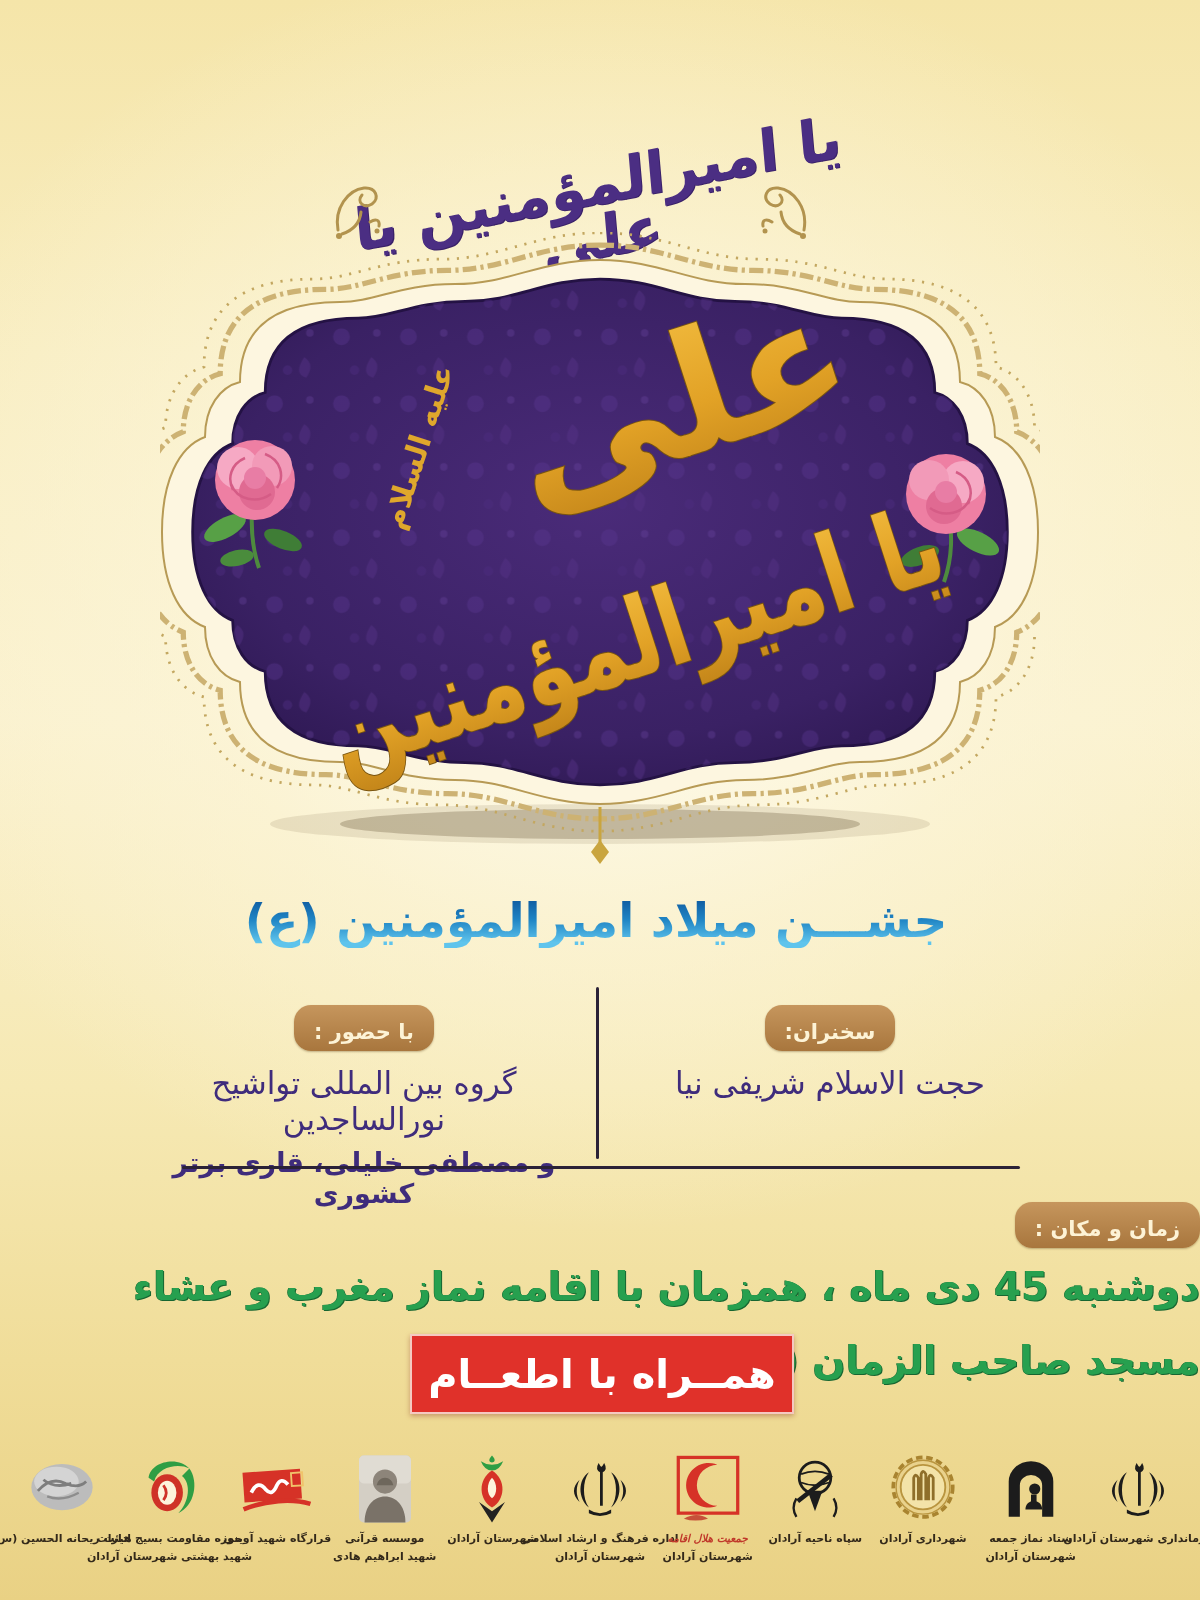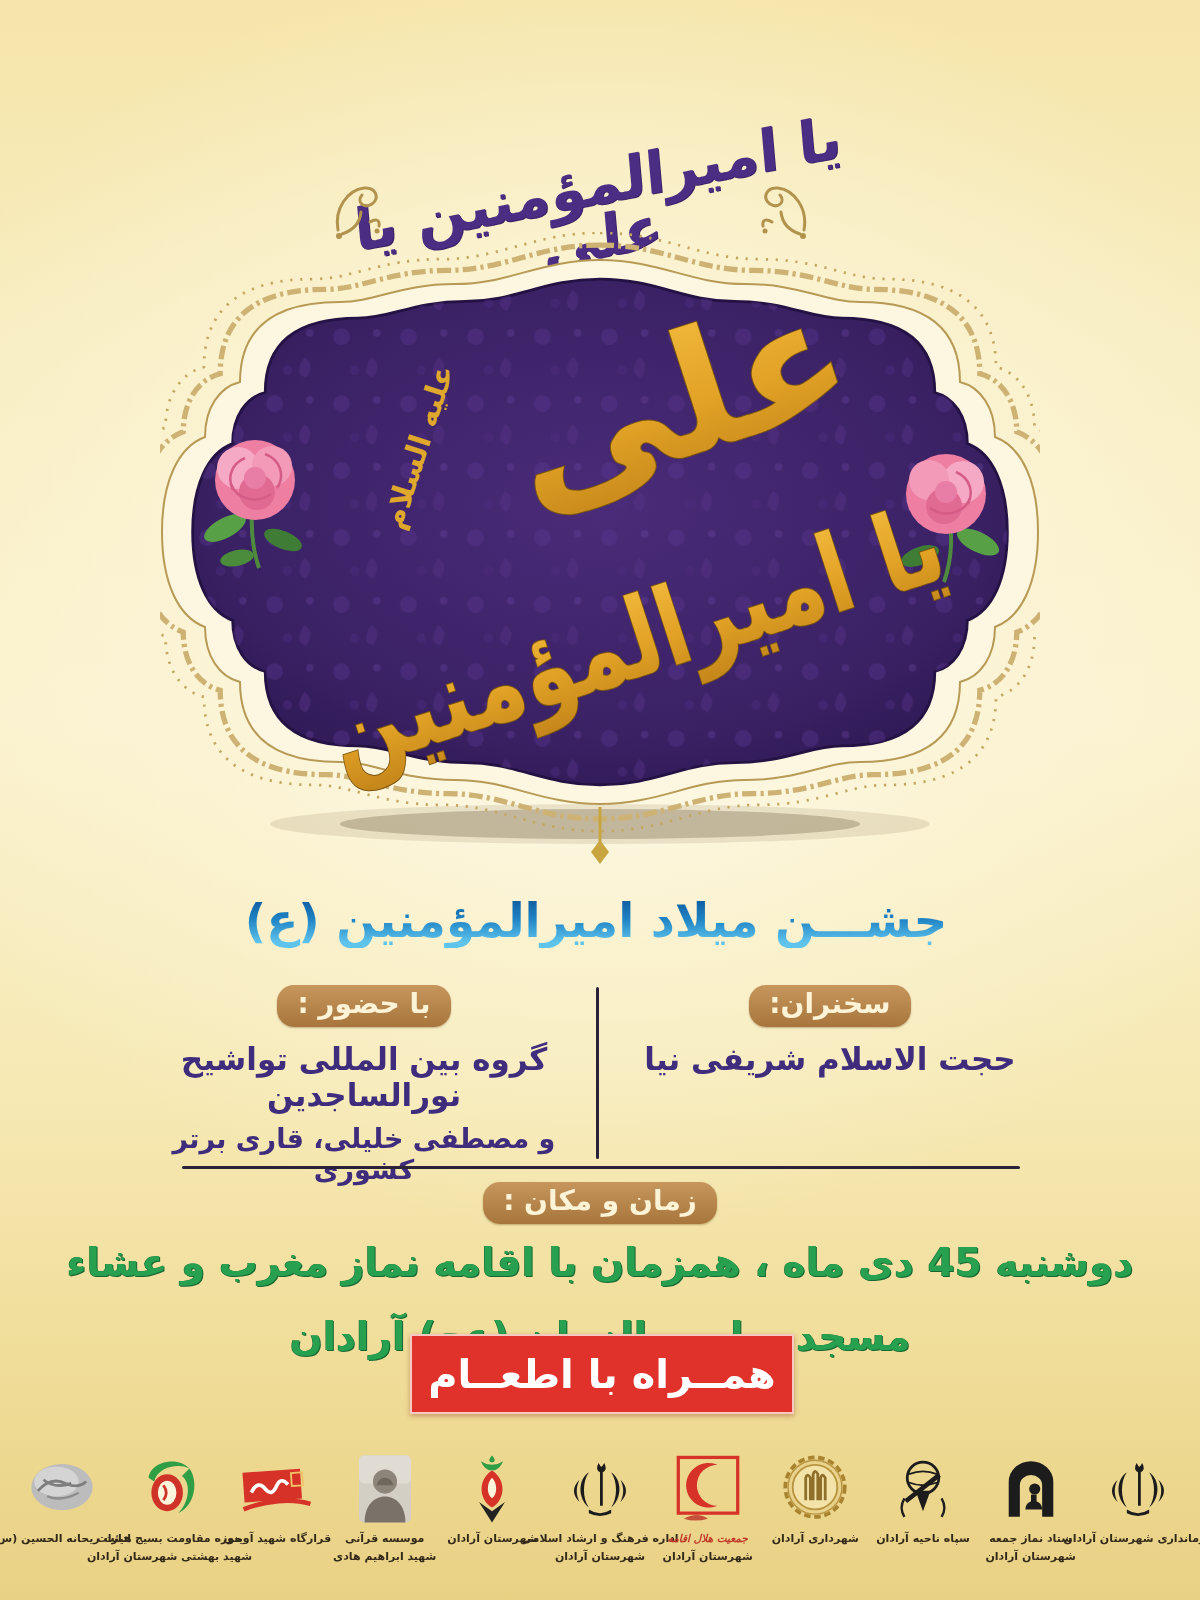--- a/index.html
+++ b/index.html
@@ -32,29 +32,29 @@
     -webkit-background-clip:text;background-clip:text;color:transparent;
     text-shadow:none;
   }
   
   .cols{position:absolute;top:983px;left:140px;width:920px;height:182px;}
   .col{position:absolute;top:0;height:100%;text-align:center;}
   .col.right{right:6px;width:448px;}
   .col.left{left:0;width:448px;}
   .vdivider{position:absolute;left:456px;top:4px;width:3px;height:172px;background:#2b2237;border-radius:2px;}
   .badge{
-    display:inline-block;margin-top:2px;padding:2px 20px 7px;border-radius:17px;
+    display:inline-block;margin-top:22px;padding:15px 20px 7px;border-radius:17px;
     background:linear-gradient(180deg,#c6965d,#a8763d);color:#fdf3d6;
-    font-size:28px;font-weight:bold;box-shadow:0 1px 2px rgba(90,60,20,.35);
-  }
-  .purple1{margin-top:14px;font-size:31px;font-weight:bold;color:#3f2c7c;}
+    font-size:21px;font-weight:bold;box-shadow:0 1px 2px rgba(90,60,20,.35);
+  }
+  .purple1{margin-top:14px;font-size:31px;font-weight:normal;color:#3f2c7c;}
   .purple2{margin-top:10px;font-size:27px;font-weight:bold;color:#3f2c7c;}
   .hrule{position:absolute;top:1166px;left:182px;width:838px;height:3px;background:#2b2237;border-radius:2px;}
   
-  .timeplace{position:absolute;top:1180px;left:0;width:1200px;text-align:center;}
+  .timeplace{position:absolute;top:1180px;left:0;width:1200px;text-align:right;}
   .green{
     font-size:39px;font-weight:bold;color:#27a04f;
     text-shadow:1px 1px 0 #176631, -0.5px -0.5px 0 #176631;
     margin-top:16px;
   }
   .green.second{margin-top:29px;}
   
   .banner{
     position:absolute;top:1334px;left:410px;width:380px;height:76px;
     background:#e0312a;border:2px solid #f5c9c0;border-radius:0;
@@ -276,40 +276,40 @@
         <rect x="10" y="8" width="64" height="60" fill="none" stroke="#d63227" stroke-width="3.5"></rect>
         <path d="M52 16 A24 24 0 1 0 52 60 A19 19 0 1 1 52 16 Z" fill="#d63227"></path>
         <path d="M16 74 q14 -8 26 0 q-14 4 -26 0z" fill="#c0392b" opacity=".85"></path>
       </svg>
       <div class="cap fa red-script">جمعیت هلال اقامه</div>
       <div class="cap fa">شهرستان آرادان</div>
     </div>
 
     <div class="logo-item">
       <svg viewBox="0 0 84 84">
-        <circle cx="42" cy="40" r="32" fill="#e9d28c" stroke="#a98430" stroke-width="4" stroke-dasharray="7 4"></circle>
-        <circle cx="42" cy="40" r="24" fill="#f3e3a8" stroke="#b9953f" stroke-width="2"></circle>
-        <path d="M32 54 V30 q2 -6 5 0 V54 M40 54 V26 q2 -6 5 0 V54 M48 54 V30 q2 -6 5 0 V54" stroke="#8f6f2a" stroke-width="3" fill="none"></path>
-        <circle cx="42" cy="40" r="29" fill="none" stroke="#b9953f" stroke-width="1.5"></circle>
-      </svg>
-      <div class="cap fa">شهرداری آرادان</div>
-      <div class="cap fa"></div>
-    </div>
-
-    <div class="logo-item">
-      <svg viewBox="0 0 84 84">
         <g fill="#1c1c1c">
           <circle cx="42" cy="30" r="17" fill="none" stroke="#1c1c1c" stroke-width="3"></circle>
           <path d="M27 26 q15 -6 30 0 M27 35 q15 6 30 0" stroke="#1c1c1c" stroke-width="2" fill="none"></path>
           <rect x="18" y="38" width="46" height="5" transform="rotate(-38 42 40)"></rect>
           <path d="M34 44 h16 l-8 22 z"></path>
           <path d="M22 52 q-6 10 0 20 M62 52 q6 10 0 20" stroke="#1c1c1c" stroke-width="2.5" fill="none"></path>
         </g>
       </svg>
       <div class="cap fa">سپاه ناحیه آرادان</div>
+      <div class="cap fa"></div>
+    </div>
+
+    <div class="logo-item">
+      <svg viewBox="0 0 84 84">
+        <circle cx="42" cy="40" r="32" fill="#e9d28c" stroke="#a98430" stroke-width="4" stroke-dasharray="7 4"></circle>
+        <circle cx="42" cy="40" r="24" fill="#f3e3a8" stroke="#b9953f" stroke-width="2"></circle>
+        <path d="M32 54 V30 q2 -6 5 0 V54 M40 54 V26 q2 -6 5 0 V54 M48 54 V30 q2 -6 5 0 V54" stroke="#8f6f2a" stroke-width="3" fill="none"></path>
+        <circle cx="42" cy="40" r="29" fill="none" stroke="#b9953f" stroke-width="1.5"></circle>
+      </svg>
+      <div class="cap fa">شهرداری آرادان</div>
       <div class="cap fa"></div>
     </div>
 
     <div class="logo-item">
       <svg viewBox="0 0 84 84">
         <path d="M18 72 V34 A24 22 0 0 1 66 34 V72 H54 V38 A12 11 0 0 0 30 38 V72 Z" fill="#1c1c1c"></path>
         <circle cx="46" cy="42" r="6" fill="#1c1c1c"></circle>
         <path d="M36 64 C36 52 54 52 54 64 Z" fill="#1c1c1c"></path>
         <rect x="42" y="48" width="6" height="10" fill="#1c1c1c"></rect>
       </svg>

